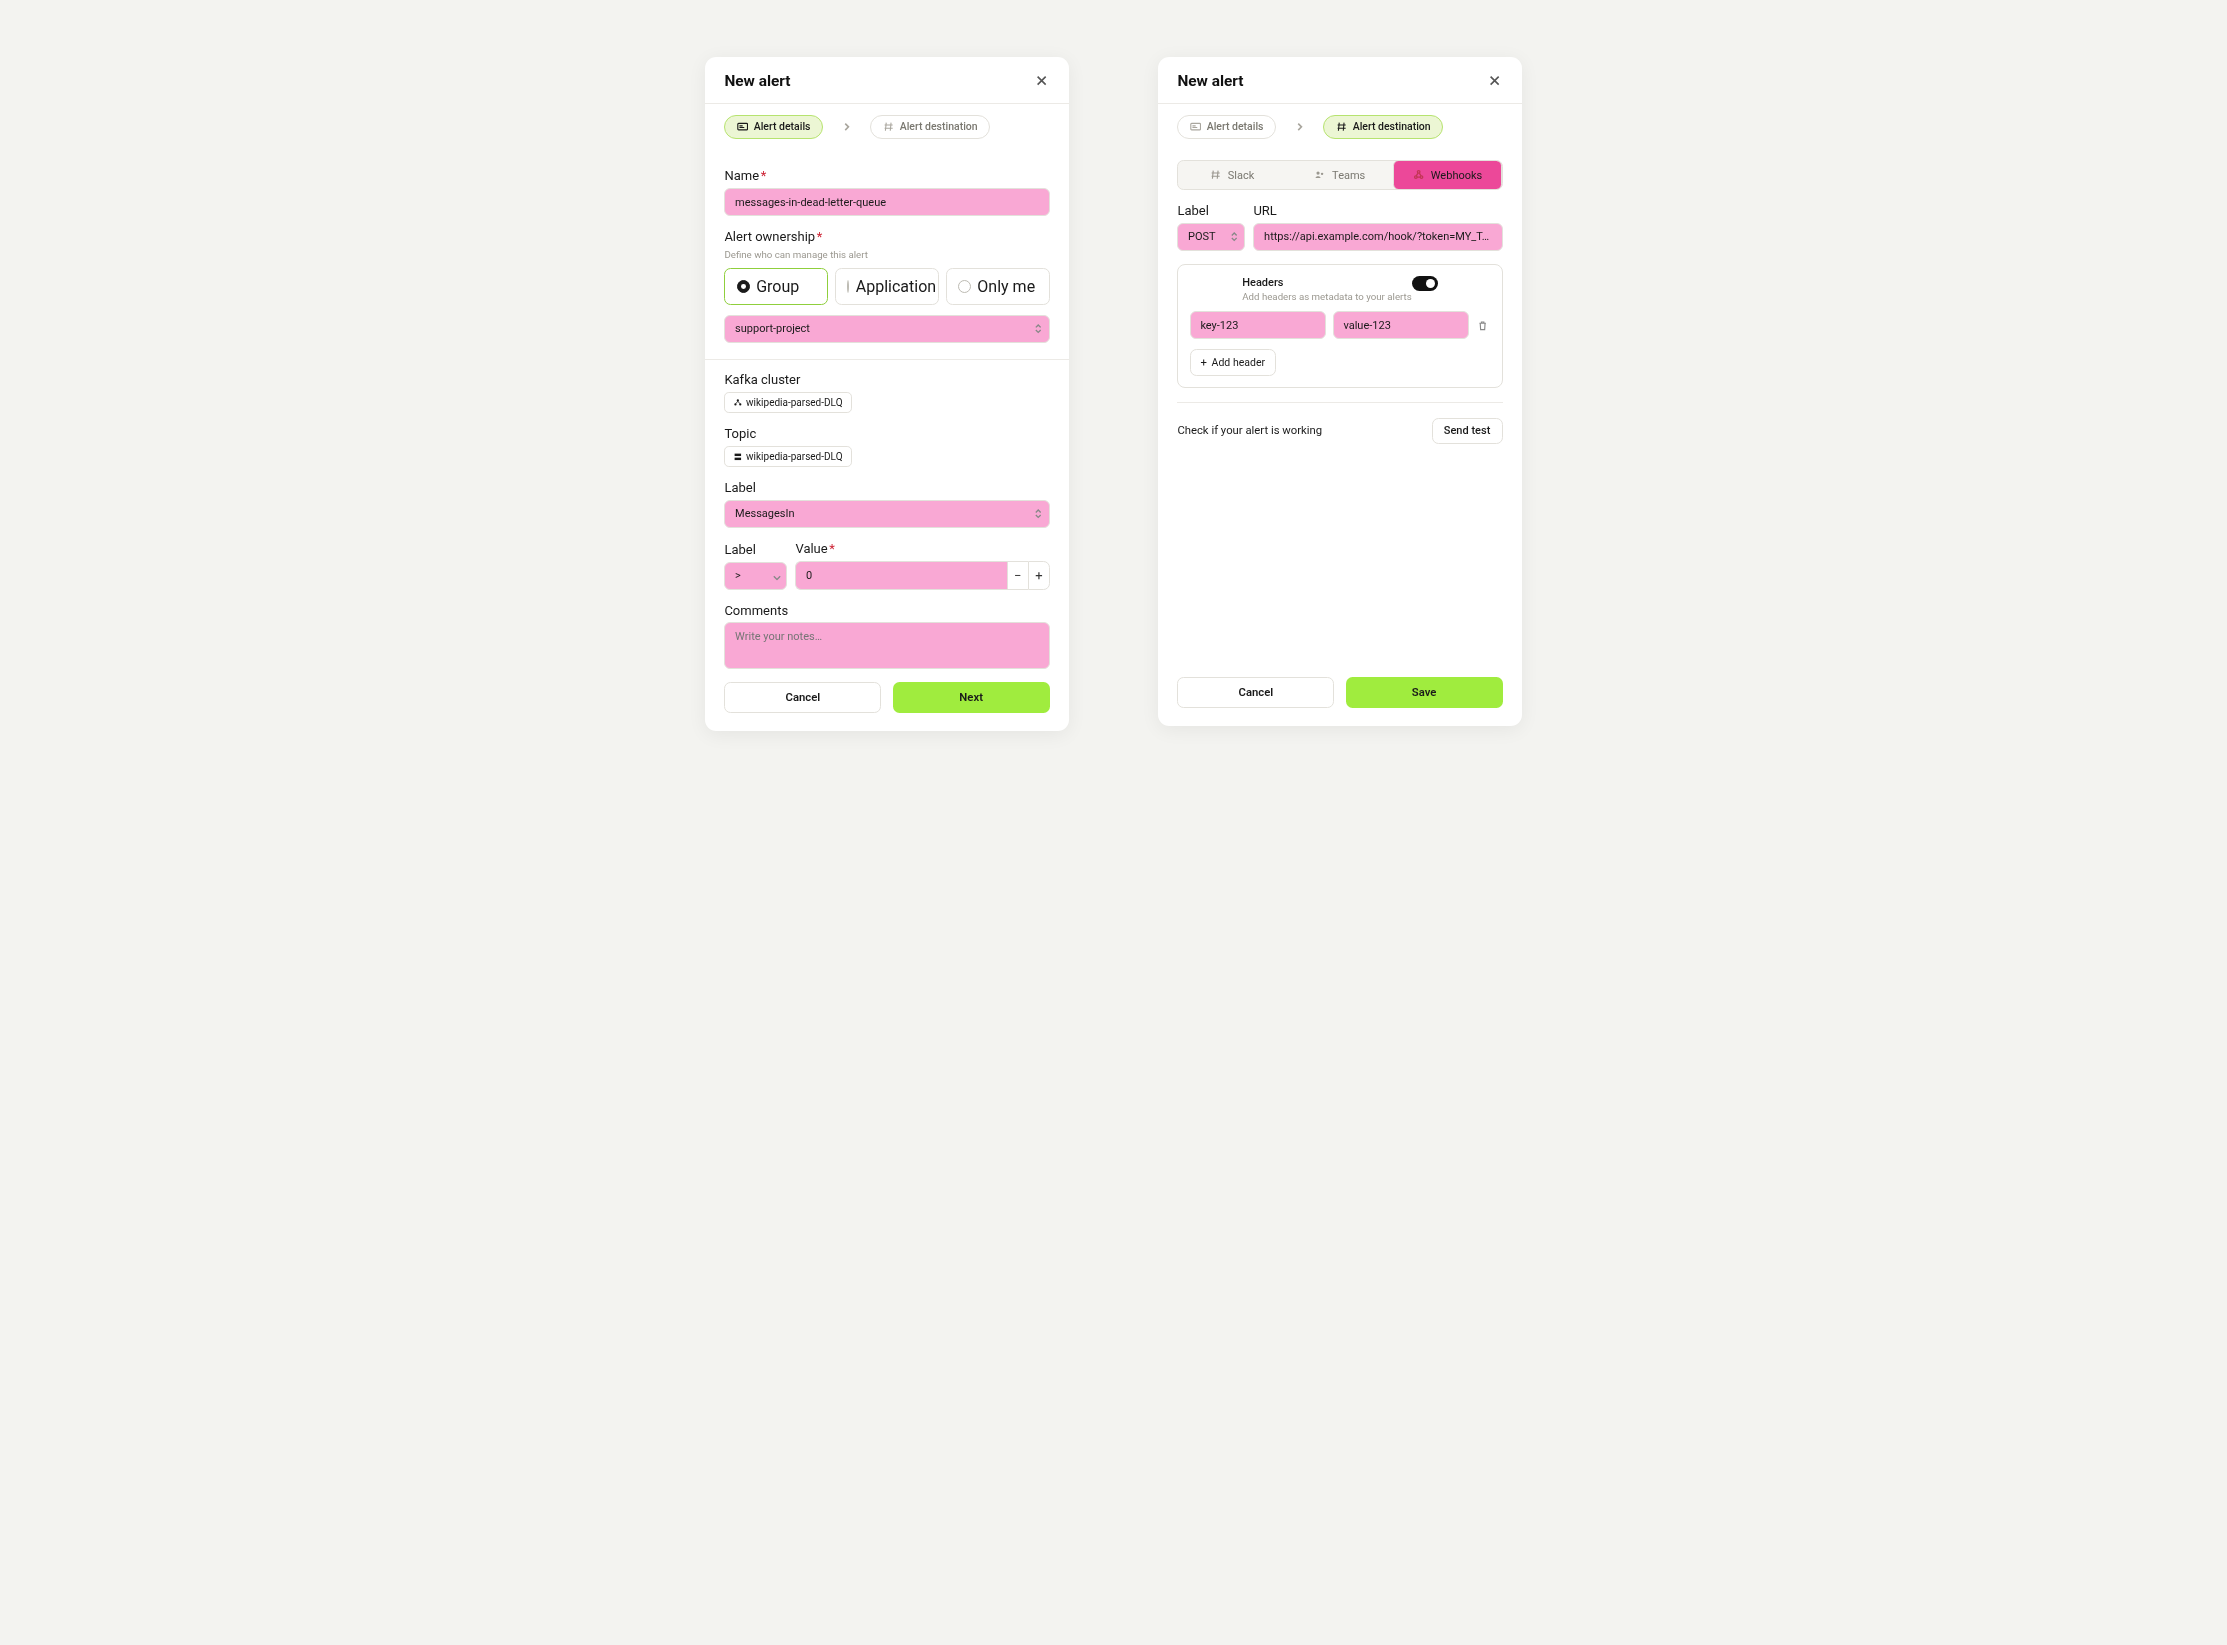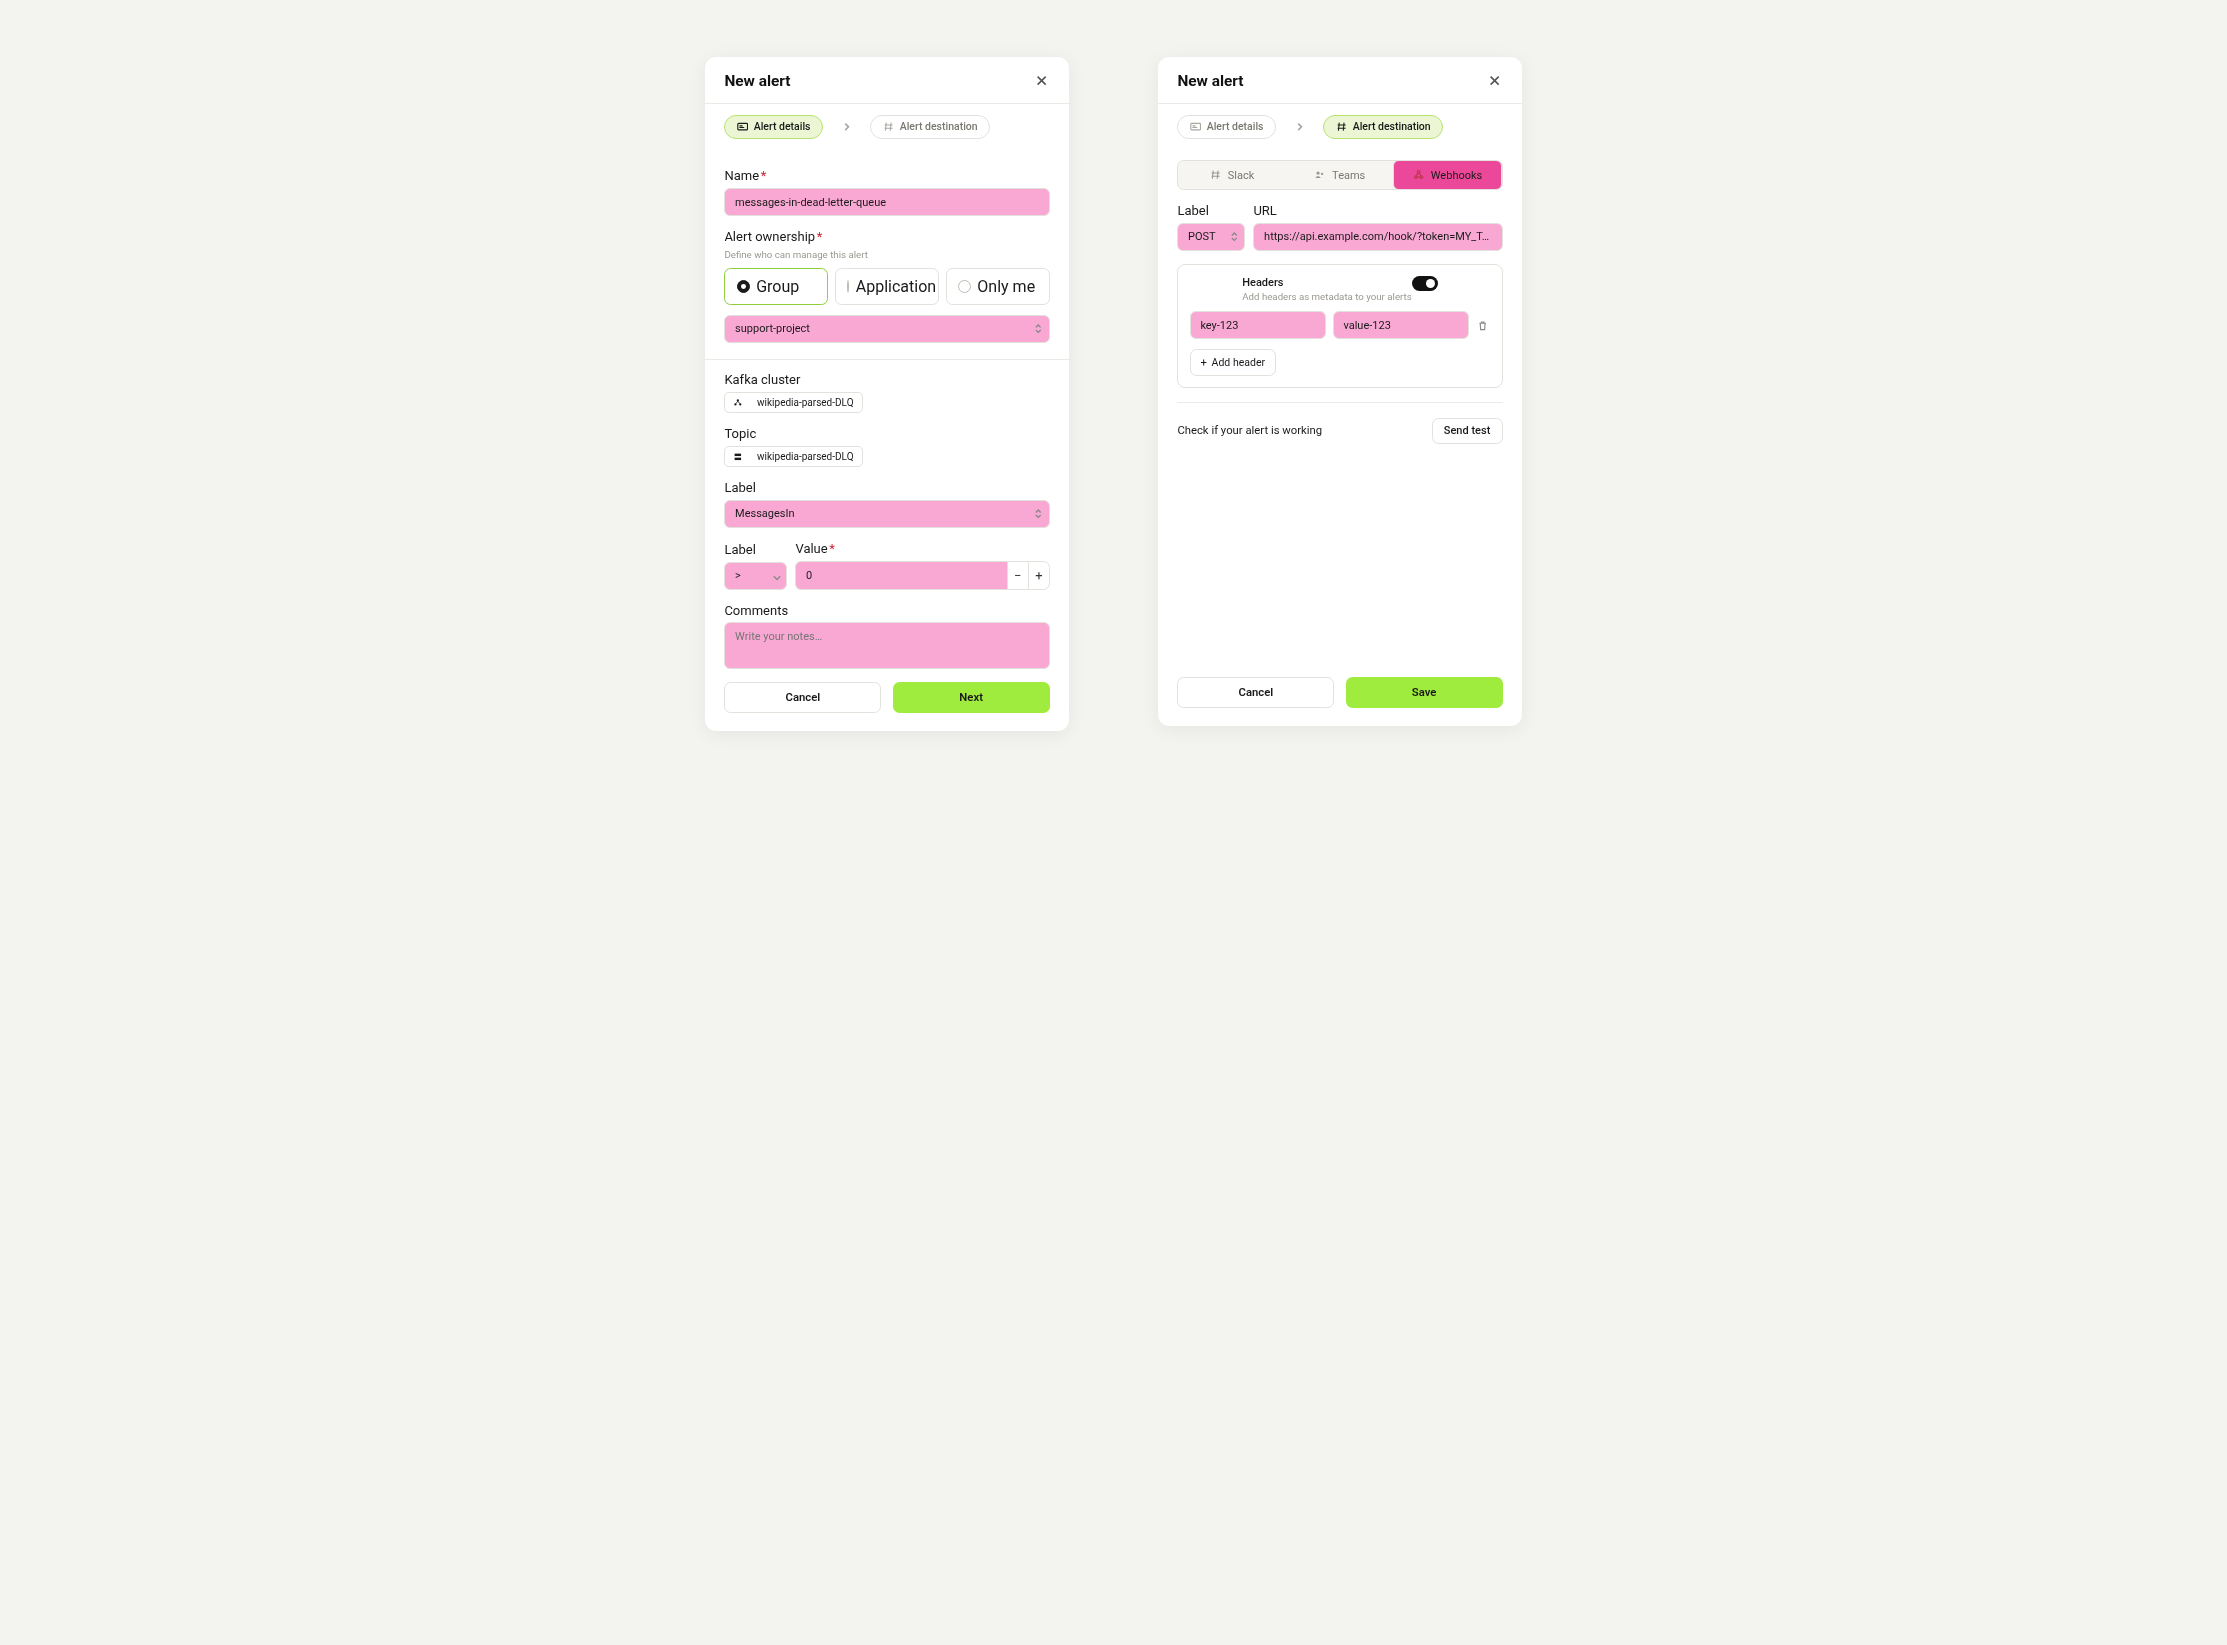--- a/index.html
+++ b/index.html
@@ -125,21 +125,21 @@
 .radio-outer {
   width: 13px; height: 13px; border-radius: 50%;
   border: 1.2px solid #bdbbb3;
   display: flex; align-items: center; justify-content: center;
 }
 .radio-card.selected .radio-outer { border-color: #1a1a1a; background:#1a1a1a; }
 .radio-card.selected .radio-inner { width: 4.8px; height: 4.8px; border-radius:50%; background:#fff; }
 .chip {
   display: inline-flex;
   align-items: center;
-  gap: 14px;
+  gap: 3px;
   border: 0.8px solid #e3e1db;
   border-radius: 4.8px;
   padding: 4px 8px;
   font-size: 10px;
   color: #1a1a1a;
 }
 .chip .ico { width: 9.7px; height: 9.7px; }
 .subdivider {
   height: 0.8px; background: #eceae6; margin: 16px -19.4px 3.2px;
 }

